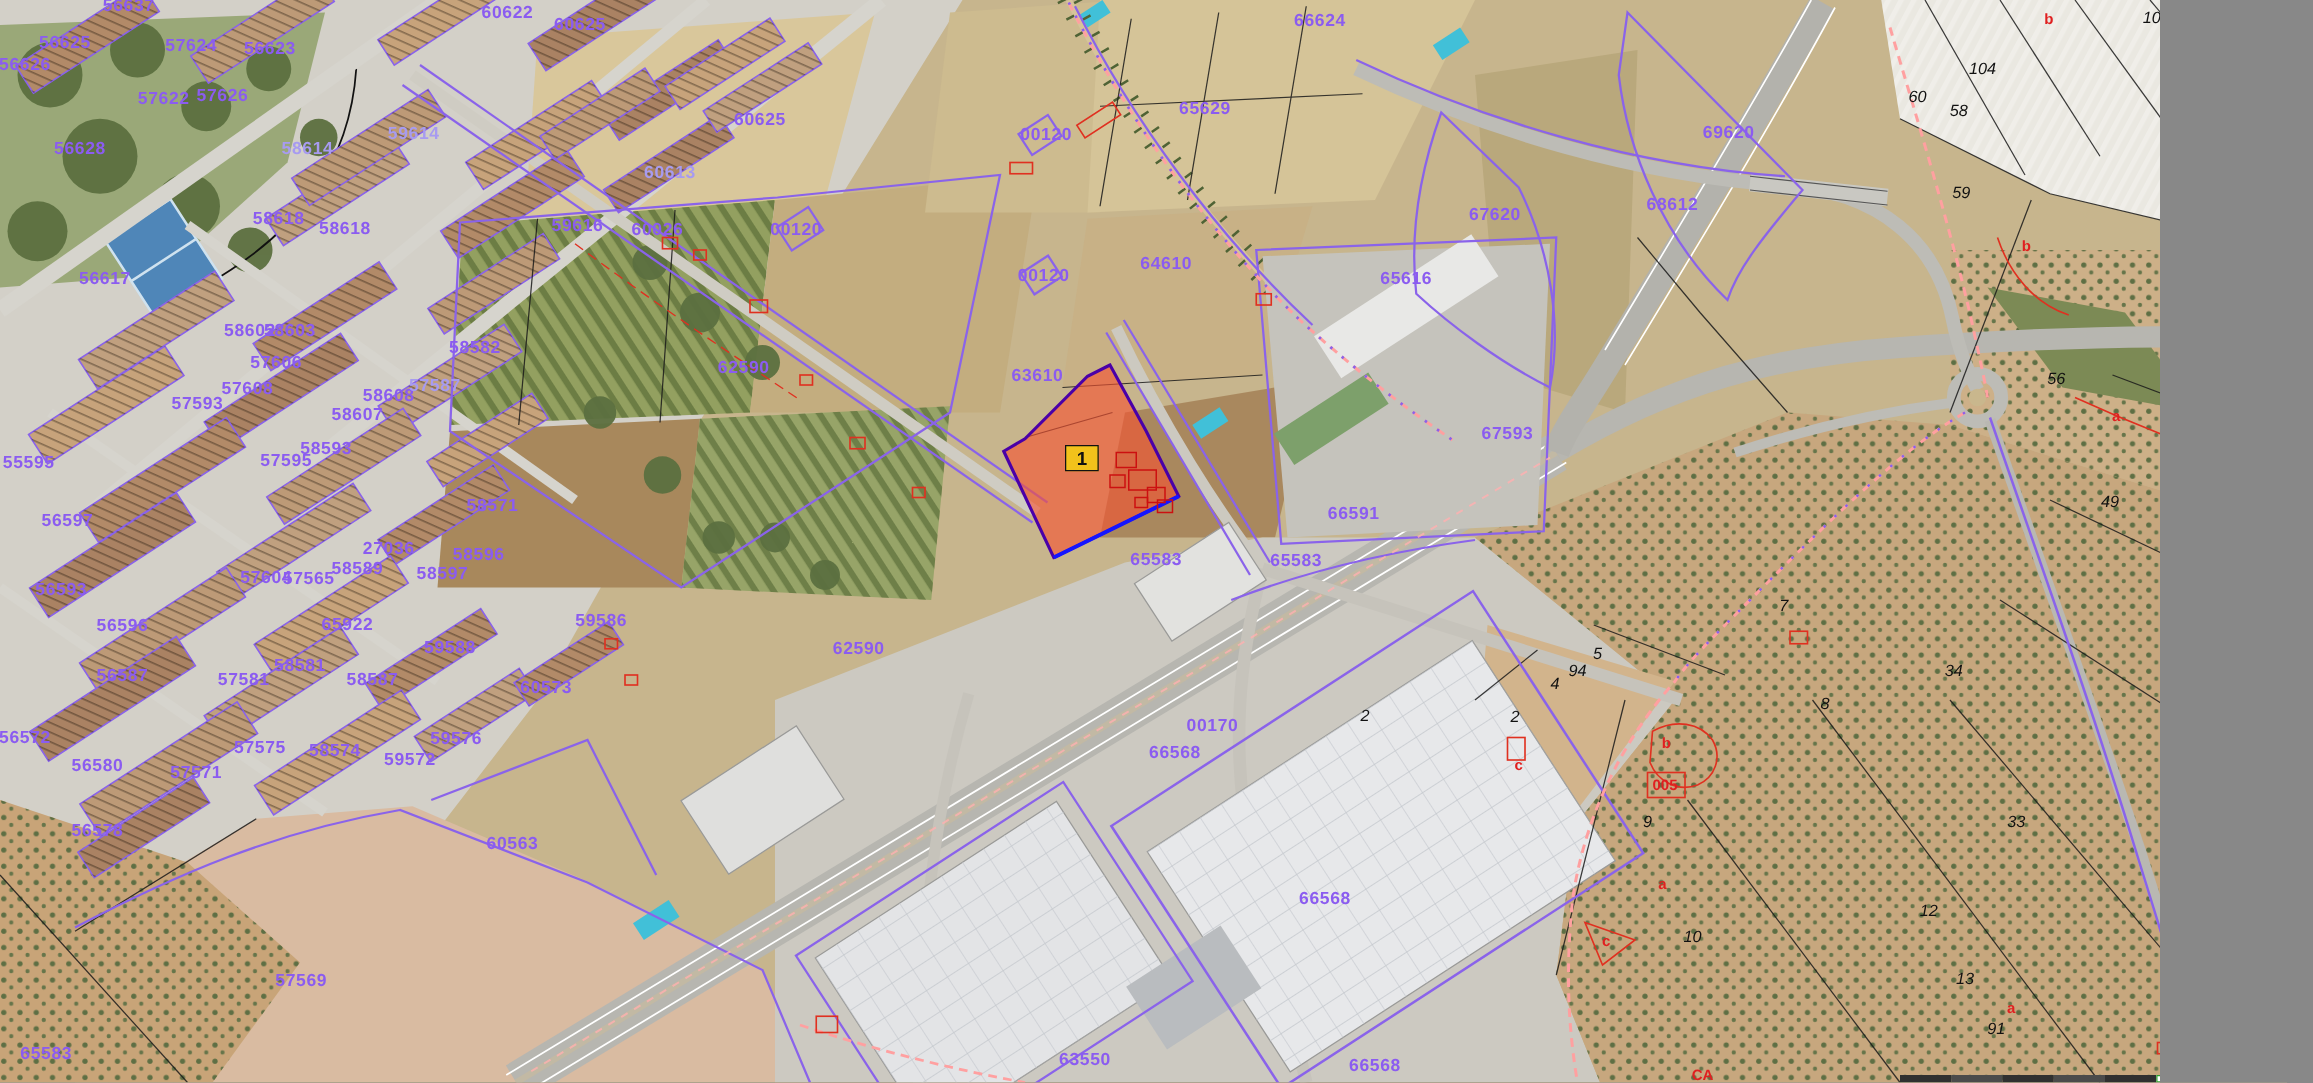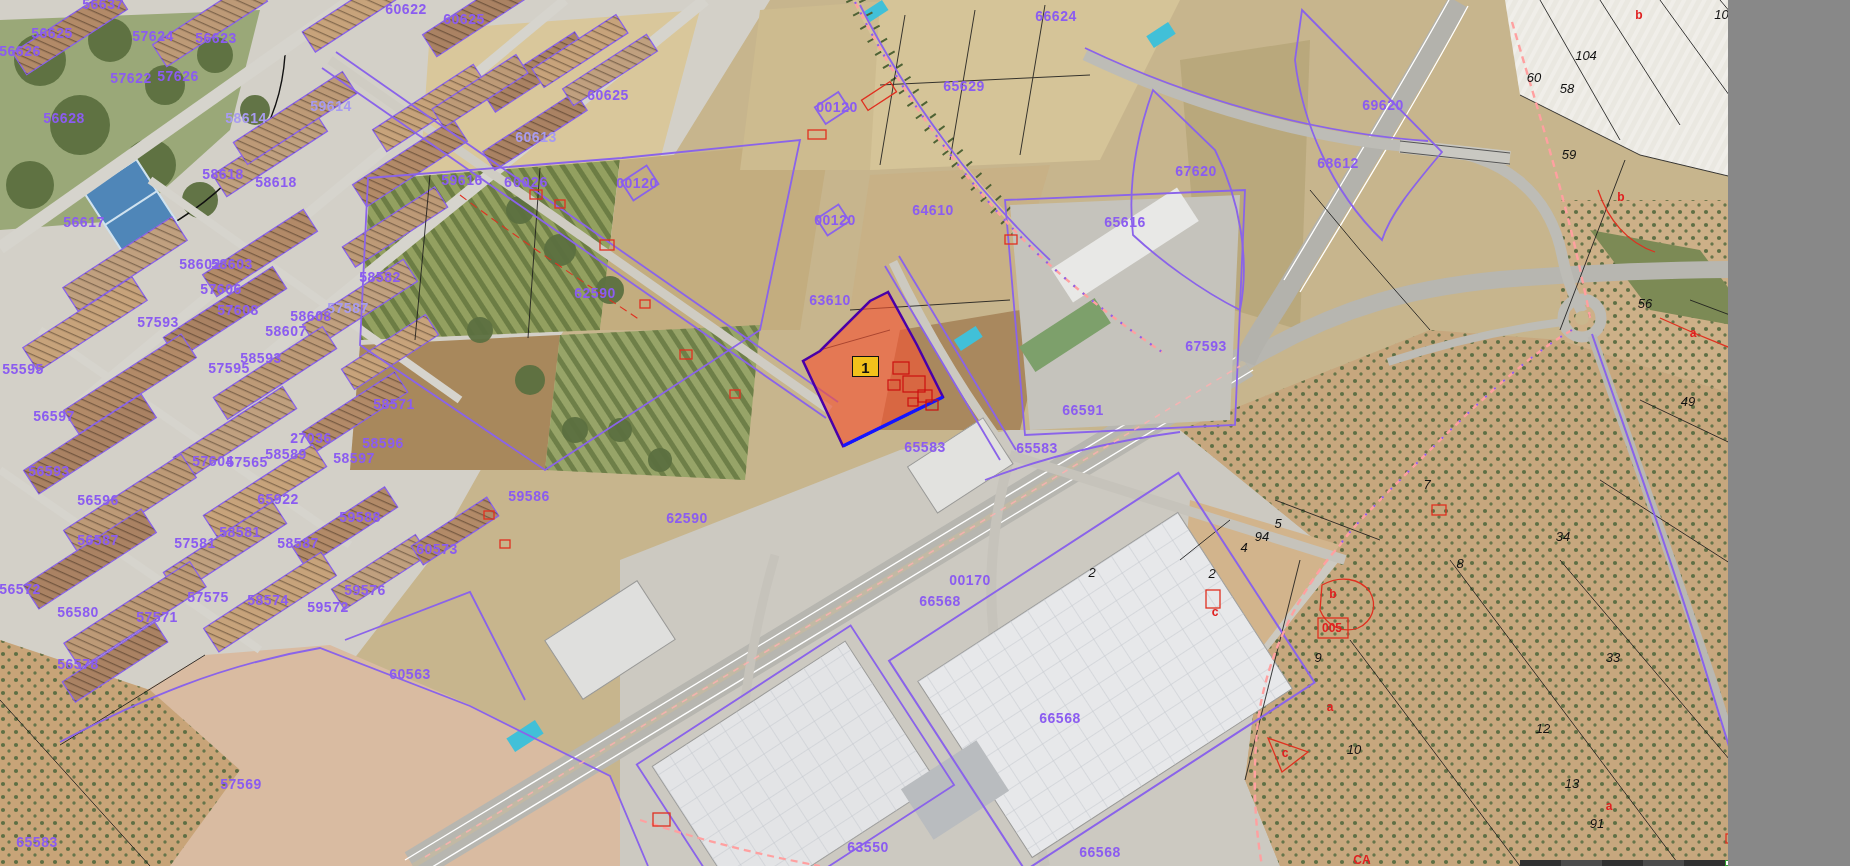--- a/index.html
+++ b/index.html
@@ -352,56 +352,56 @@
       <span class="lbl p" style="left: 1056px; top: 16px;">66624</span>
       <span class="lbl p" style="left: 964px; top: 86px;">65629</span>
       <span class="lbl p" style="left: 608px; top: 95px;">60625</span>
       <span class="lbl pl" style="left: 331px; top: 106px;">59614</span>
       <span class="lbl pl" style="left: 246px; top: 118px;">58614</span>
       <span class="lbl p" style="left: 64px; top: 118px;">56628</span>
       <span class="lbl pl" style="left: 536px; top: 137px;">60613</span>
       <span class="lbl p" style="left: 223px; top: 174px;">58618</span>
       <span class="lbl p" style="left: 276px; top: 182px;">58618</span>
       <span class="lbl p" style="left: 462px; top: 180px;">59616</span>
-      <span class="lbl p" style="left: 526px; top: 183px; font-family: Liberation Mono, monospace;">60026</span>
+      <span class="lbl p" style="left: 526px; top: 183px;">60026</span>
       <span class="lbl p" style="left: 637px; top: 183px;">00120</span>
       <span class="lbl p" style="left: 837px; top: 107px;">00120</span>
       <span class="lbl p" style="left: 835px; top: 220px;">00120</span>
       <span class="lbl p" style="left: 84px; top: 222px;">56617</span>
       <span class="lbl p" style="left: 933px; top: 210px;">64610</span>
       <span class="lbl p" style="left: 1125px; top: 222px;">65616</span>
       <span class="lbl p" style="left: 1196px; top: 171px;">67620</span>
       <span class="lbl p" style="left: 1338px; top: 163px;">68612</span>
       <span class="lbl p" style="left: 1383px; top: 105px;">69620</span>
       <span class="lbl p" style="left: 595px; top: 293px;">62590</span>
       <span class="lbl p" style="left: 830px; top: 300px;">63610</span>
       <span class="lbl p" style="left: 200px; top: 264px;">58602</span>
       <span class="lbl p" style="left: 232px; top: 264px;">58603</span>
       <span class="lbl p" style="left: 380px; top: 277px;">58582</span>
       <span class="lbl p" style="left: 221px; top: 289px;">57606</span>
-      <span class="lbl p" style="left: 198px; top: 310px; margin-left: 40px;">57608</span>
+      <span class="lbl p" style="left: 198px; top: 310px;">57608</span>
       <span class="lbl p" style="left: 158px; top: 322px;">57593</span>
       <span class="lbl p" style="left: 311px; top: 316px;">58608</span>
       <span class="lbl pl" style="left: 348px; top: 308px;">57587</span>
       <span class="lbl p" style="left: 286px; top: 331px;">58607</span>
       <span class="lbl p" style="left: 261px; top: 358px;">58593</span>
       <span class="lbl p" style="left: 229px; top: 368px;">57595</span>
       <span class="lbl p" style="left: 23px; top: 369px;">55595</span>
       <span class="lbl p" style="left: 394px; top: 404px;">58571</span>
       <span class="lbl p" style="left: 54px; top: 416px;">56597</span>
       <span class="lbl p" style="left: 311px; top: 438px;">27036</span>
       <span class="lbl p" style="left: 383px; top: 443px;">58596</span>
       <span class="lbl p" style="left: 286px; top: 454px;">58589</span>
       <span class="lbl p" style="left: 354px; top: 458px;">58597</span>
       <span class="lbl p" style="left: 213px; top: 461px;">57604</span>
       <span class="lbl p" style="left: 247px; top: 462px;">57565</span>
       <span class="lbl p" style="left: 49px; top: 471px;">56593</span>
       <span class="lbl p" style="left: 278px; top: 499px;">65922</span>
       <span class="lbl p" style="left: 98px; top: 500px;">56596</span>
-      <span class="lbl p" style="left: 481px; top: 496px; margin-left: 48px;">59586</span>
+      <span class="lbl p" style="left: 481px; top: 496px;">59586</span>
       <span class="lbl p" style="left: 1206px; top: 346px;">67593</span>
       <span class="lbl p" style="left: 1083px; top: 410px;">66591</span>
       <span class="lbl p" style="left: 925px; top: 447px;">65583</span>
       <span class="lbl p" style="left: 1037px; top: 448px;">65583</span>
       <span class="lbl p" style="left: 360px; top: 517px;">59588</span>
       <span class="lbl p" style="left: 240px; top: 532px;">58581</span>
       <span class="lbl p" style="left: 98px; top: 540px;">56587</span>
       <span class="lbl p" style="left: 195px; top: 543px;">57581</span>
       <span class="lbl p" style="left: 298px; top: 543px;">58587</span>
       <span class="lbl p" style="left: 437px; top: 549px;">60573</span>

